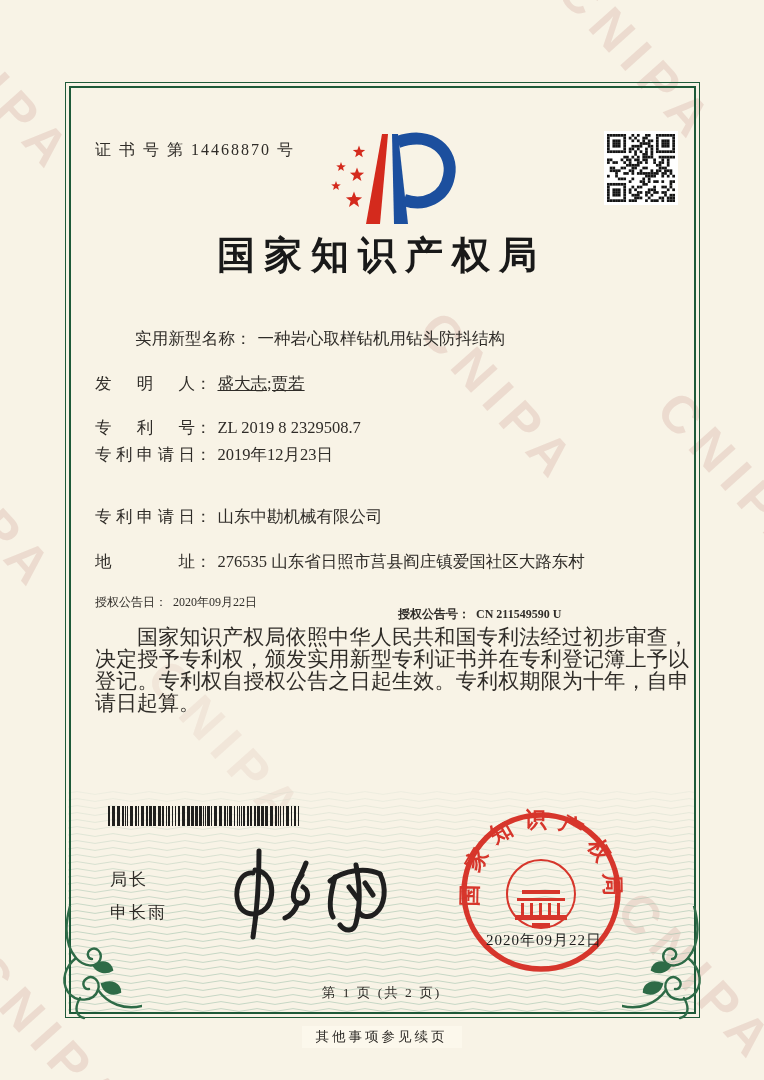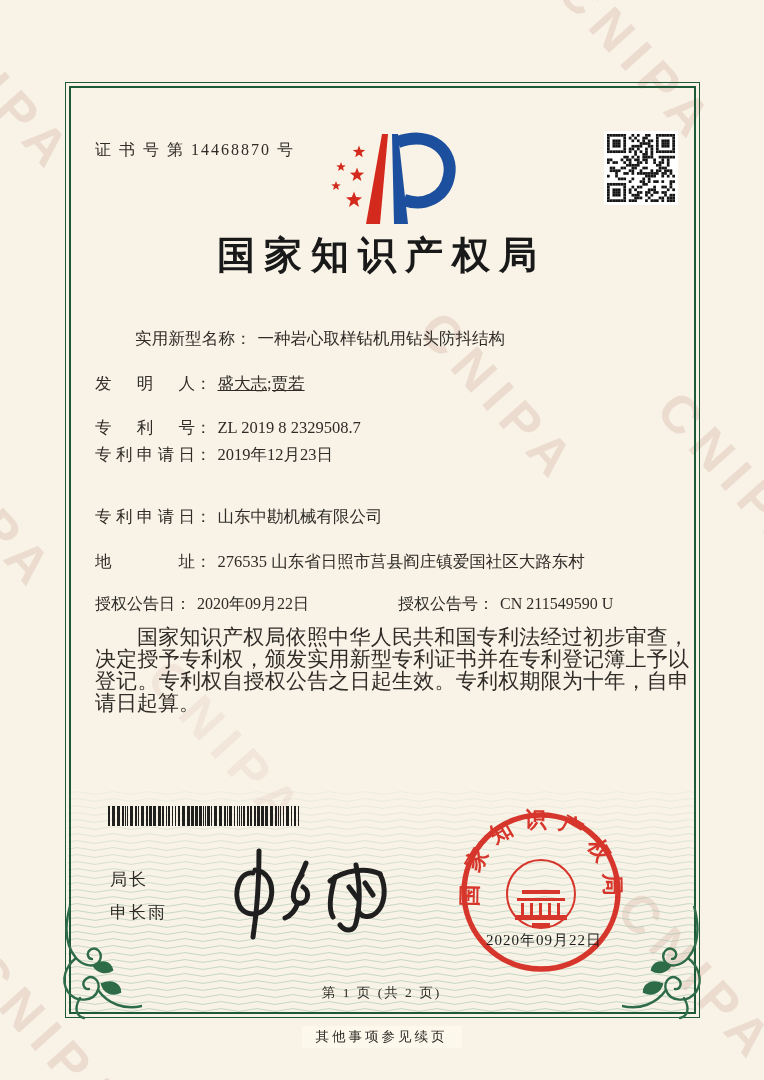--- a/index.html
+++ b/index.html
@@ -16,22 +16,22 @@
   
   #waves{left:68px;top:788px;width:627px;height:226px;z-index:1;overflow:hidden;}
   
   #cert-no{left:95px;top:140px;font-size:16px;letter-spacing:2px;z-index:2;}
   #title{left:65px;top:230px;width:633px;text-align:center;font-size:38px;font-weight:bold;
          letter-spacing:9px;color:#191919;z-index:2;}
   #fields{left:95px;top:328px;width:600px;font-size:16.5px;z-index:2;}
   .frow{position:absolute;left:0;white-space:nowrap;}
   .lbl{display:inline-block;width:100px;text-align:justify;text-align-last:justify;vertical-align:top;}
   .colon{display:inline-block;margin-right:6px;}
-  #grant-row{left:95px;top:594px;width:600px;font-size:16px;white-space:nowrap;z-index:2;}
-  #grant-right{position:absolute;left:303px;top:0;white-space:nowrap;}
+  #grant-row{left:95px;top:594px;width:600px;font-size:12px;white-space:nowrap;z-index:2;}
+  #grant-right{position:absolute;left:303px;top:12px;white-space:nowrap;font-weight:bold;}
   #paras{left:95px;top:626px;width:594px;font-size:21px;line-height:22px;
          text-align:justify;z-index:2;}
   #paras p{margin:0;text-indent:2em;}
   #barcode{left:108px;top:806px;width:198px;height:20px;z-index:2;font-size:0;}
   #barcode span{display:inline-block;height:20px;background:#20201e;vertical-align:top;}
   #signer-title{left:110px;top:868px;font-size:17px;letter-spacing:2px;z-index:2;}
   #signer-name{left:110px;top:901px;font-size:17px;letter-spacing:2px;z-index:2;}
   #signature{left:222px;top:843px;z-index:2;}
   #seal{left:458px;top:806px;z-index:2;opacity:.93;}
   #seal-date{left:468px;top:931px;width:152px;text-align:center;font-size:15px;

